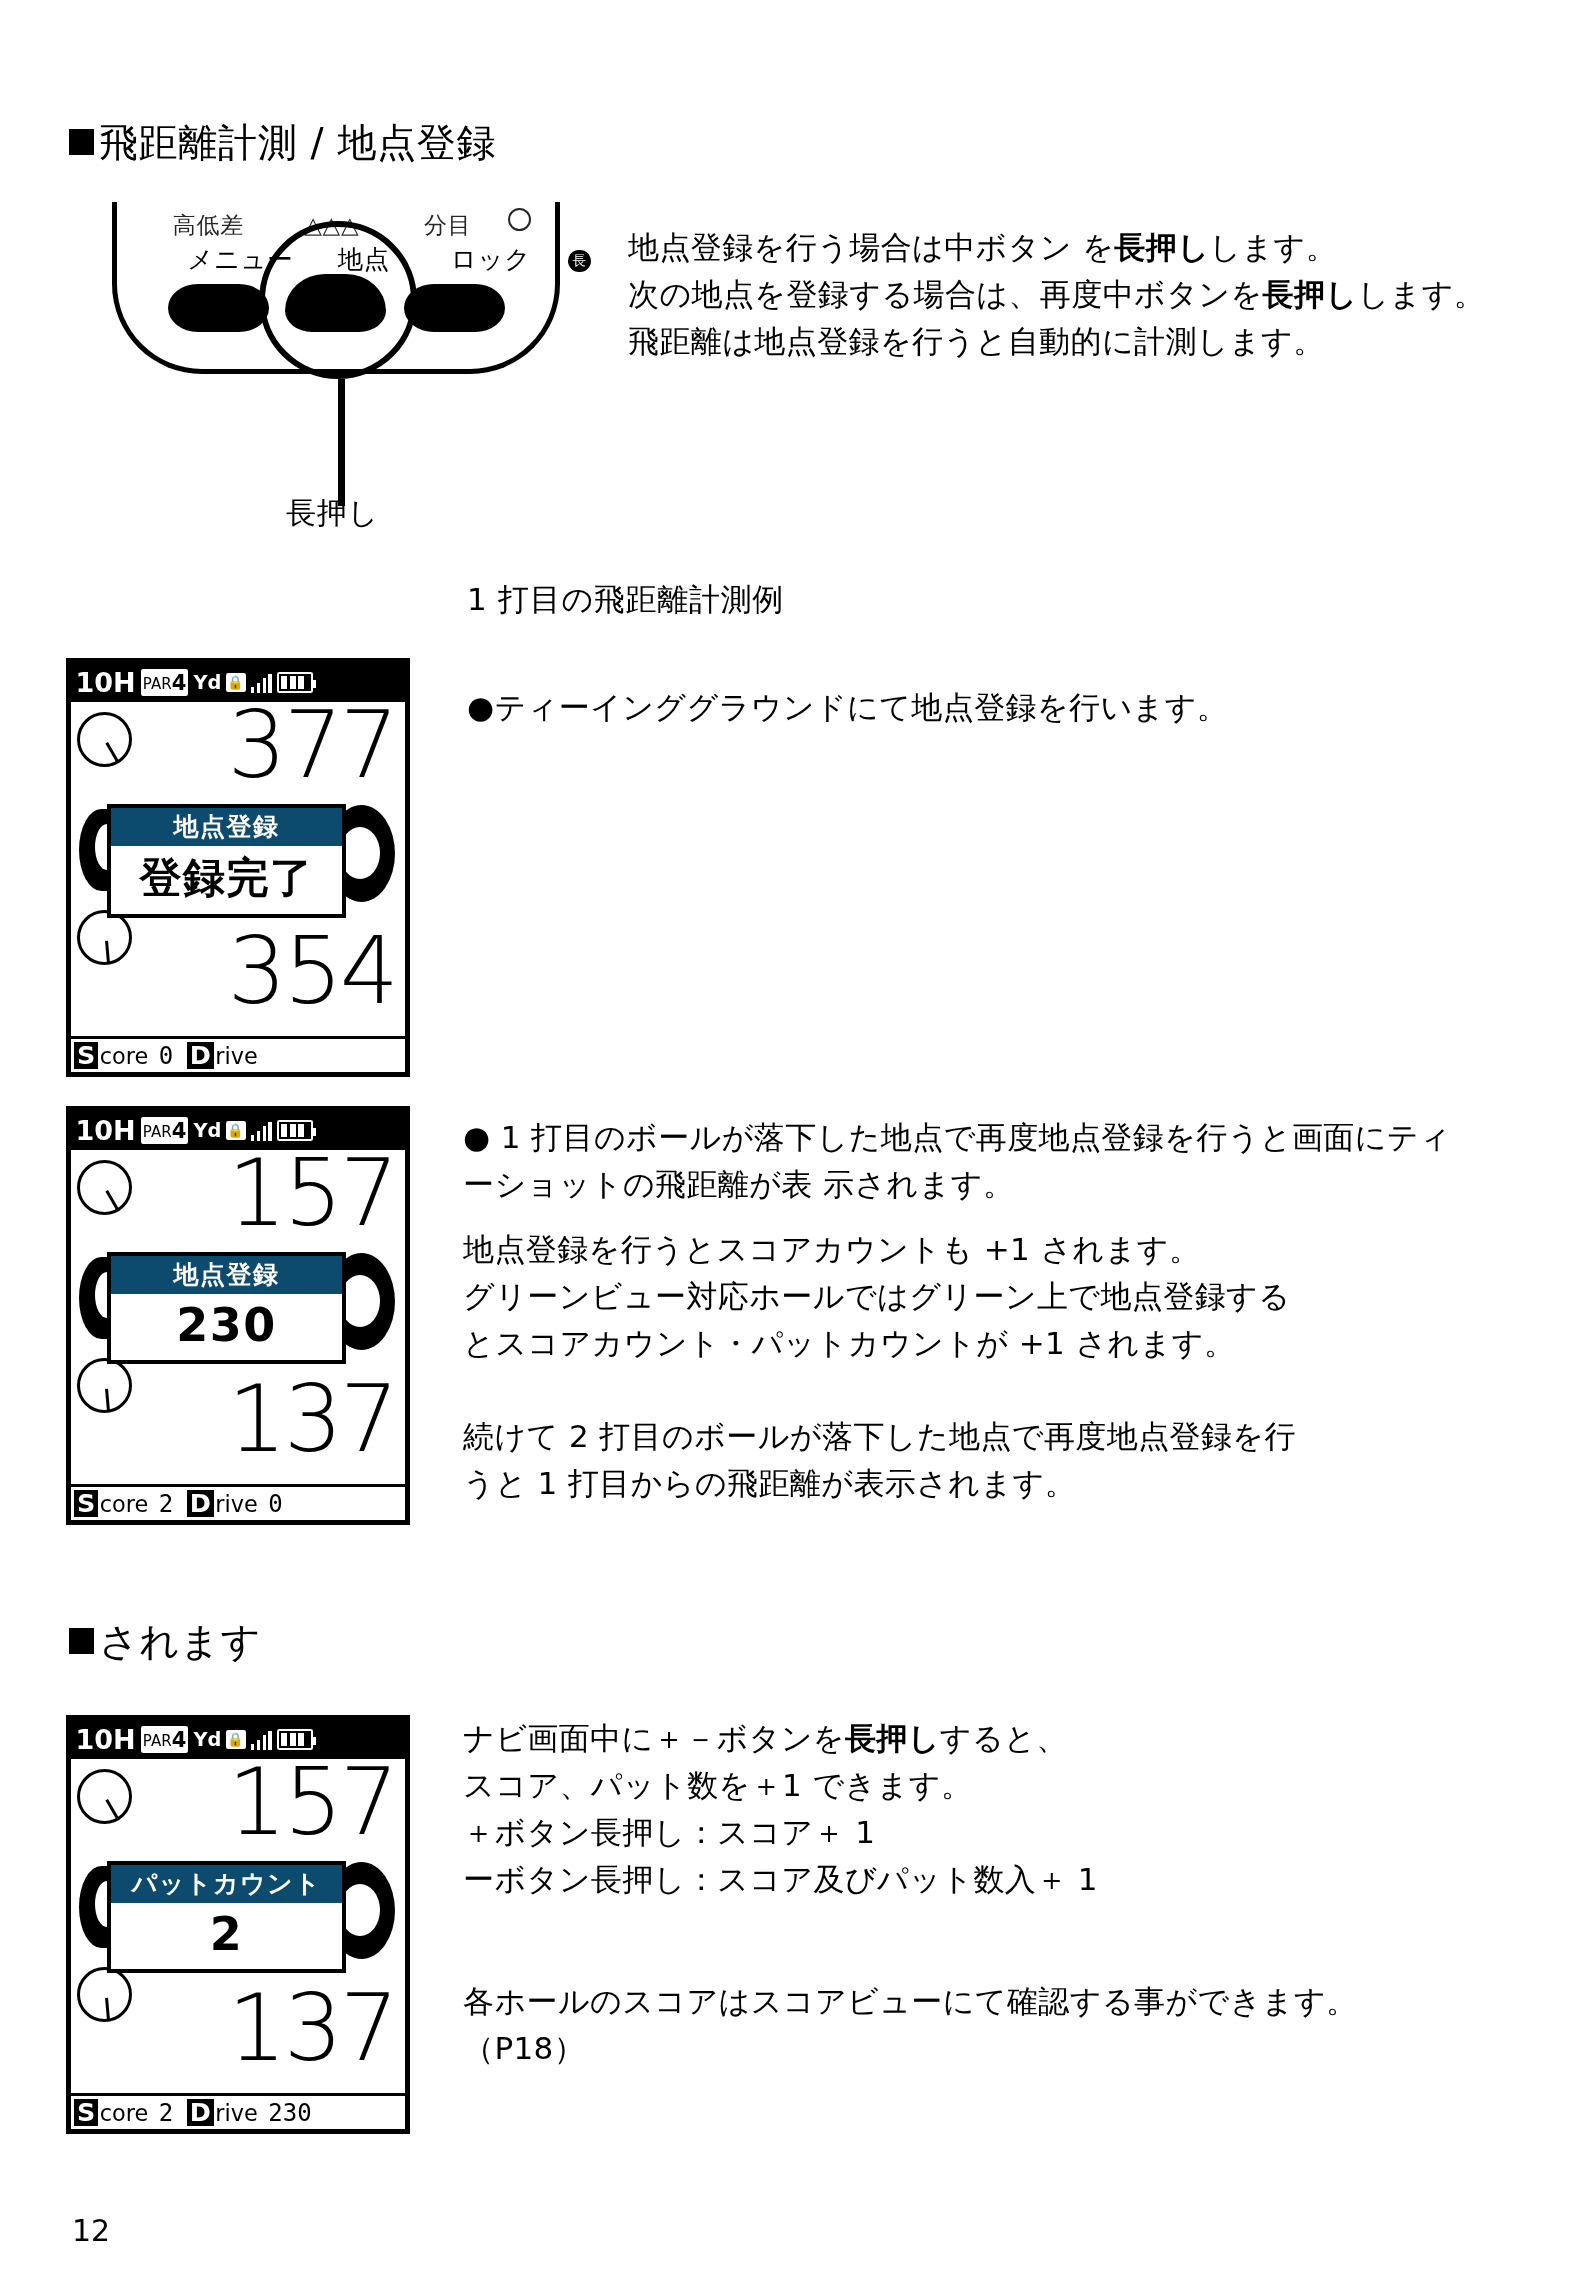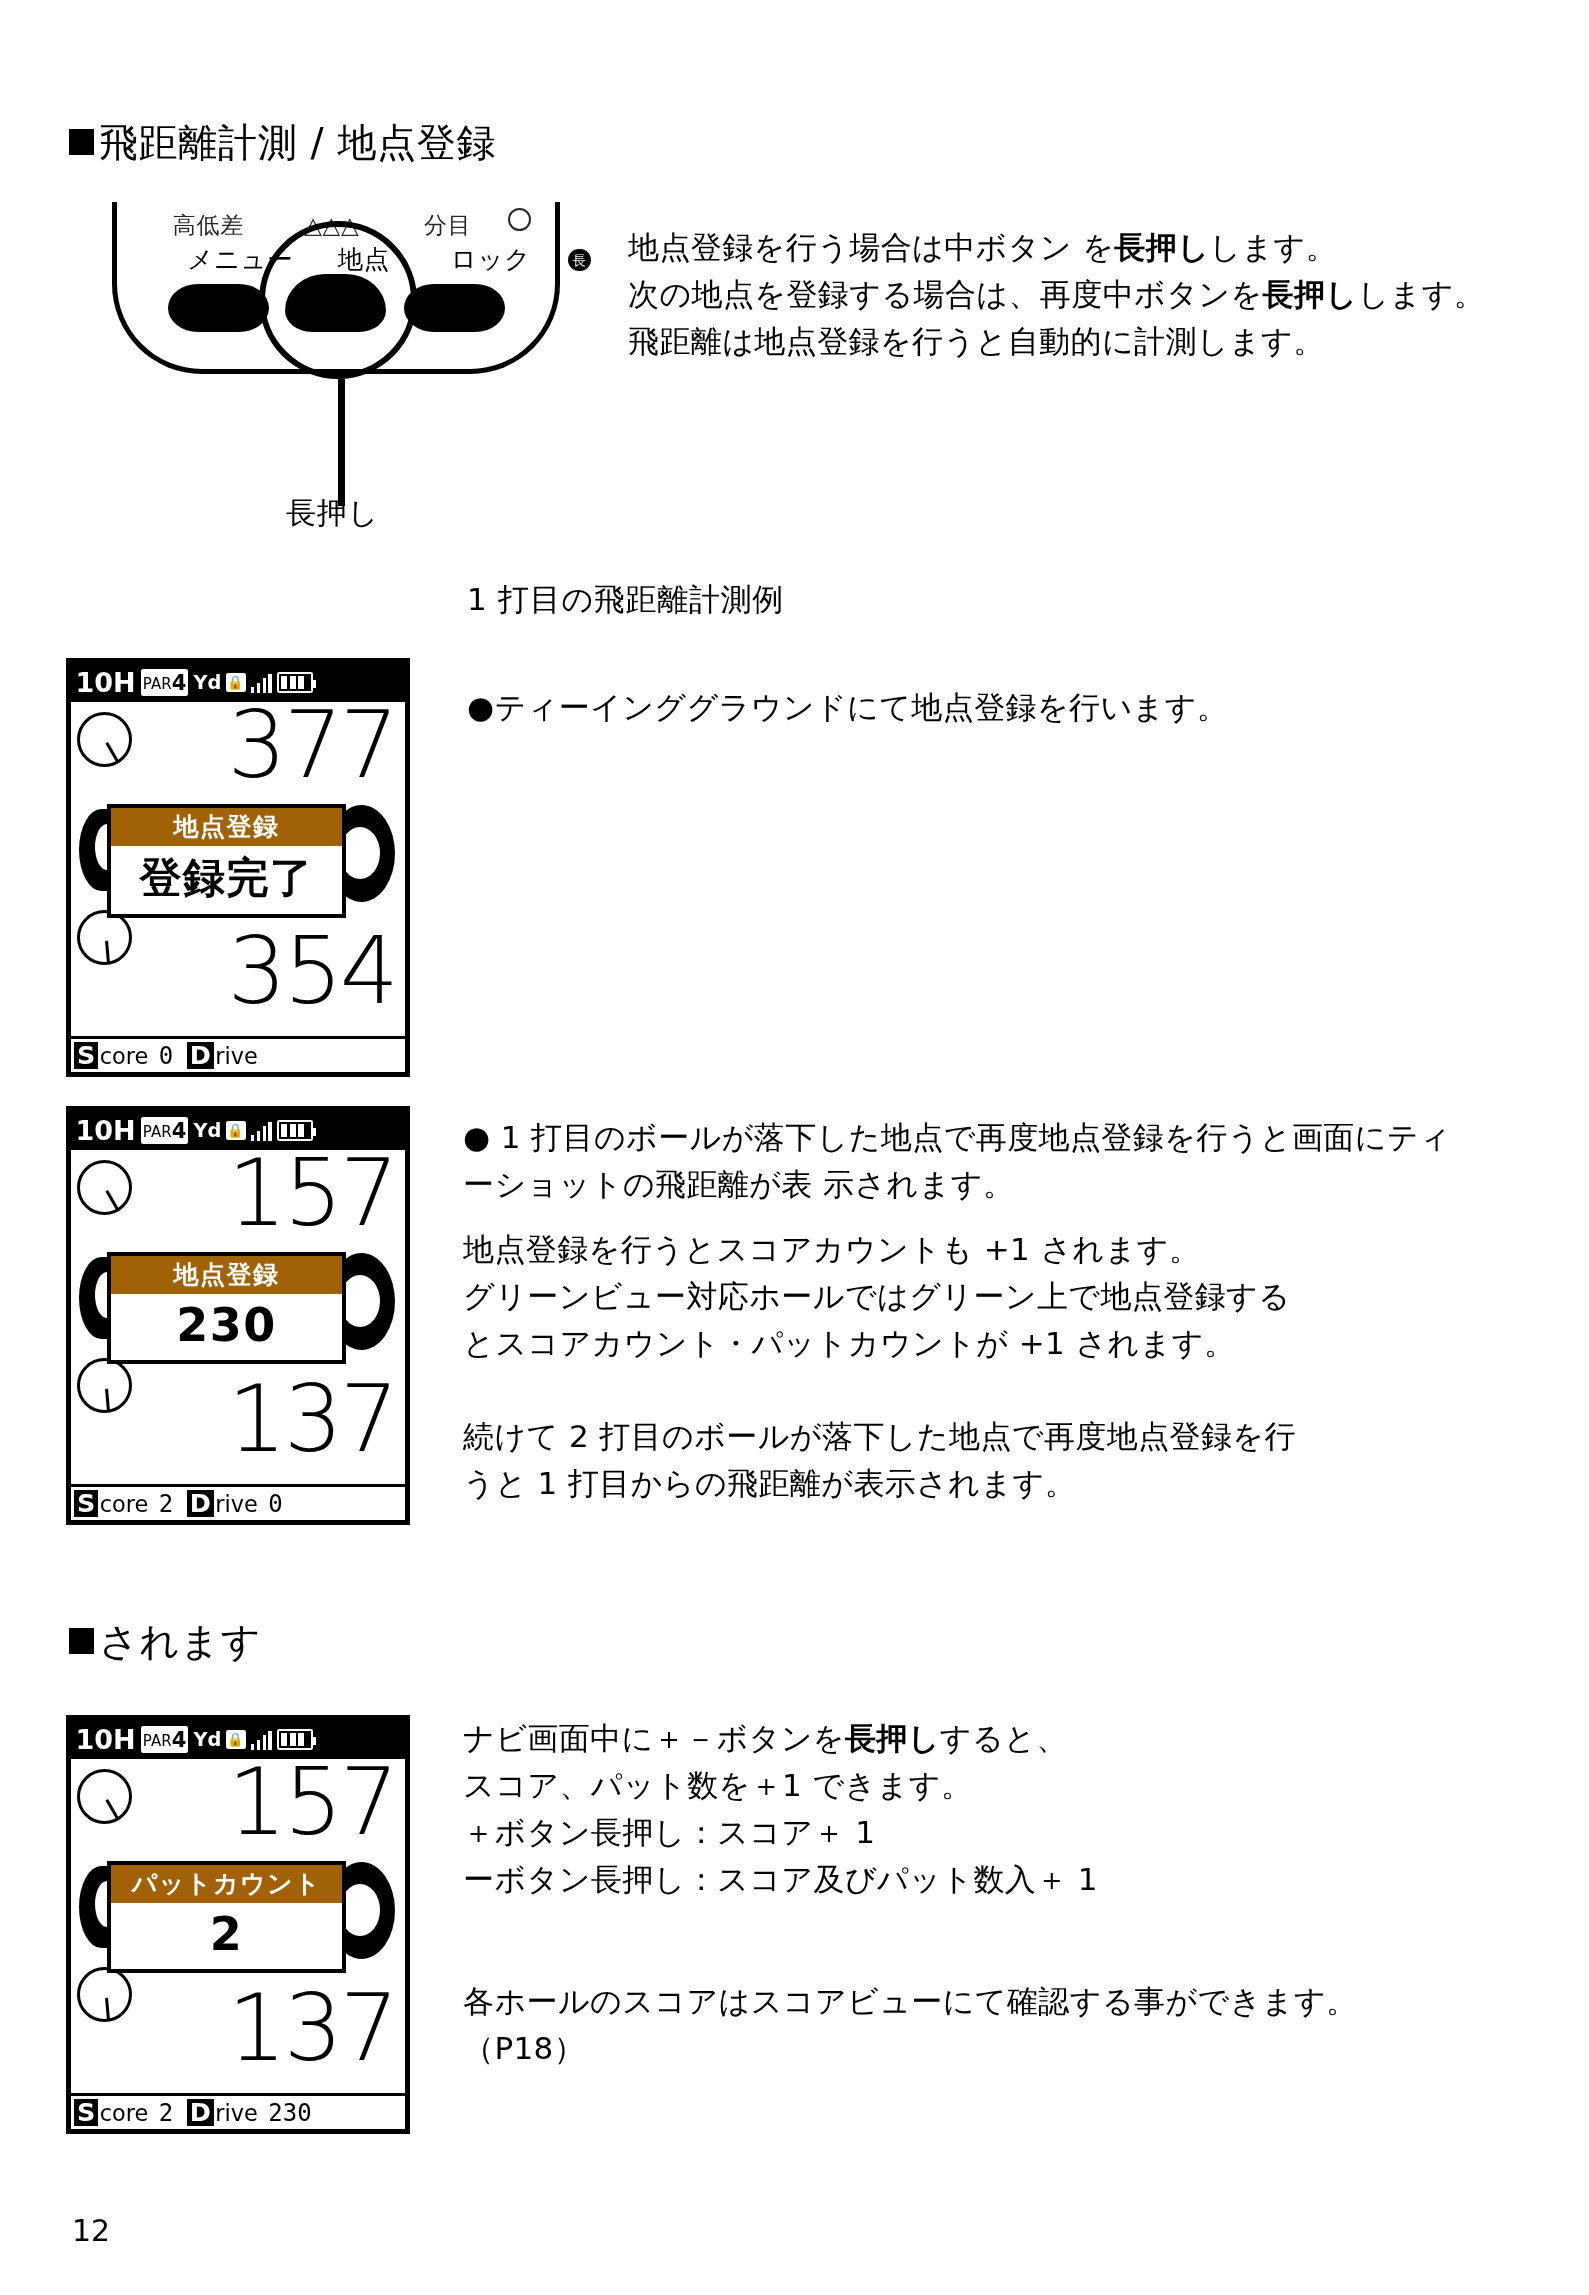--- a/index.html
+++ b/index.html
@@ -49,20 +49,21 @@
     letter-spacing: 0.7px;
   }
 
   
   .device {
     position: absolute;
     left: 112px;
     top: 202px;
     width: 448px;
     height: 187px;
+    font-family: Liberation Serif, serif;
   }
   .device-body {
     position: absolute;
     left: 0; top: 0;
     width: 448px;
     height: 172px;
     border: 5.2px solid #000;
     border-top: none;
     border-radius: 0 0 90px 90px;
     background: #fff;
@@ -295,21 +296,21 @@
 
   .popup {
     position: absolute;
     left: 36px;
     width: 239px;
     background: #fff;
     border: 4.5px solid #000;
     box-sizing: border-box;
   }
   .popup-title {
-    background: #a16207;
+    background: #0c4a6e;
     color: #fff;
     font-size: 25px;
     font-weight: bold;
     text-align: center;
     letter-spacing: 1.5px;
     padding: 1.5px 0 3px;
   }
   .popup-body {
     font-size: 42px;
     font-weight: bold;

